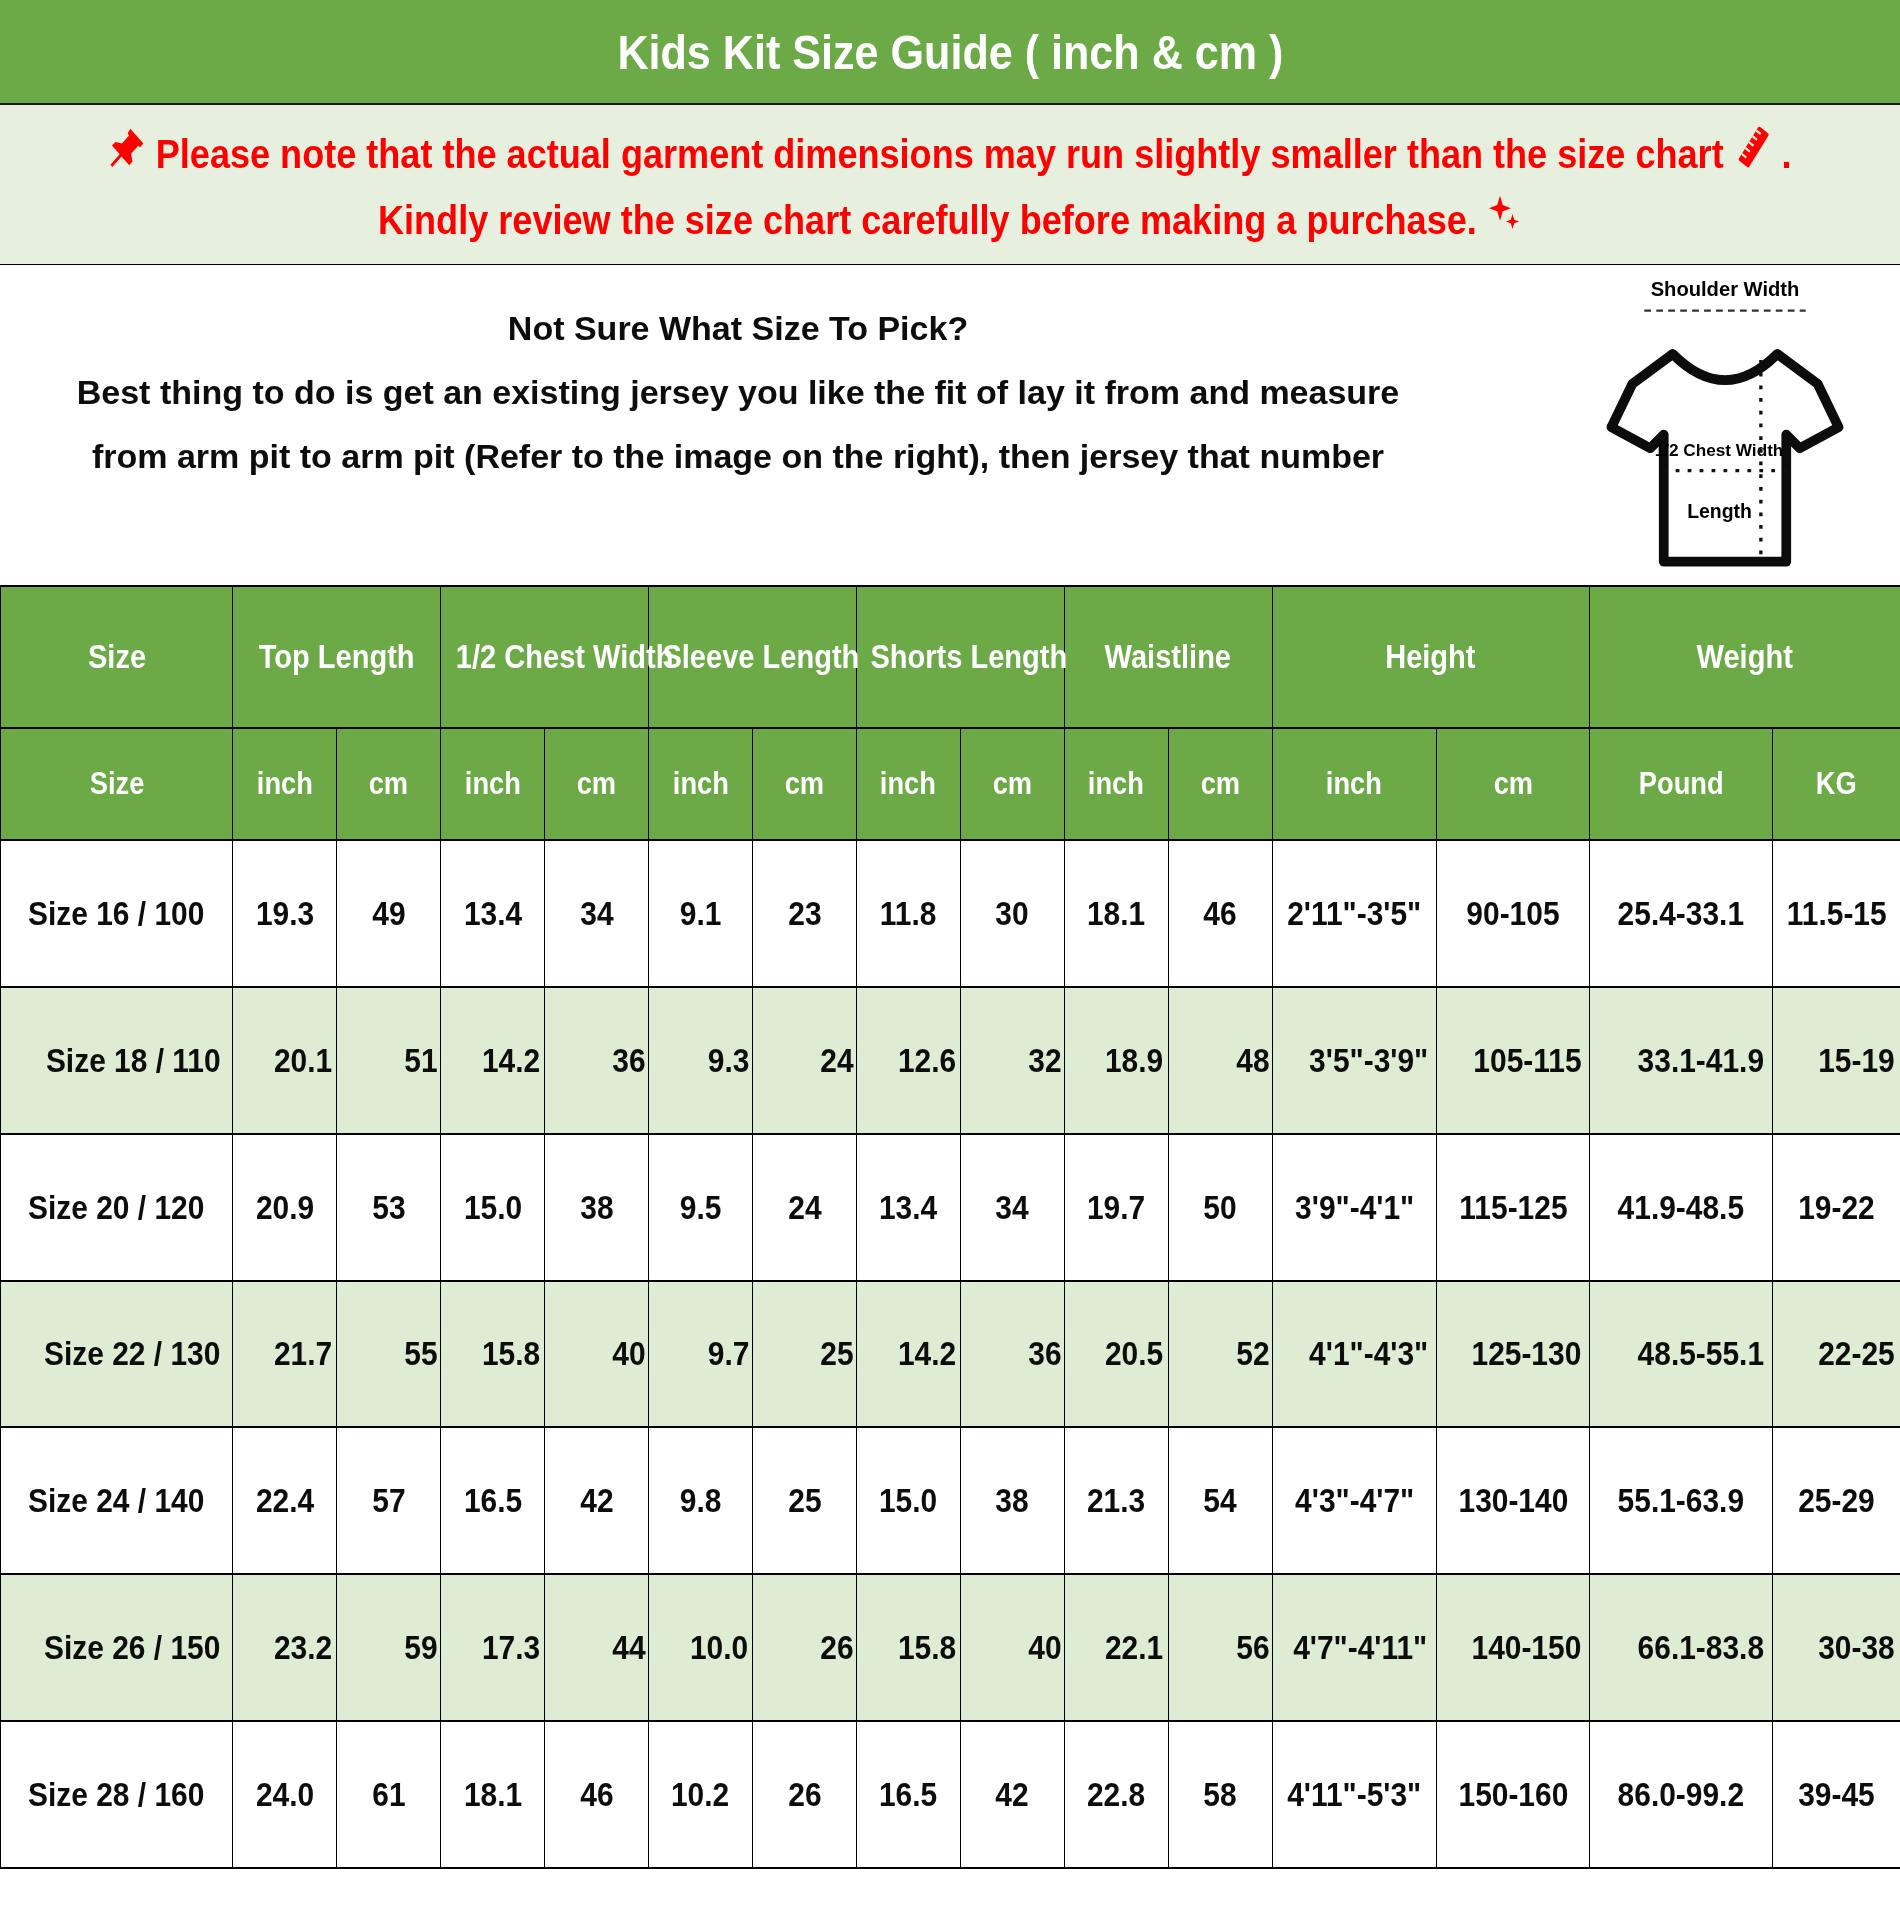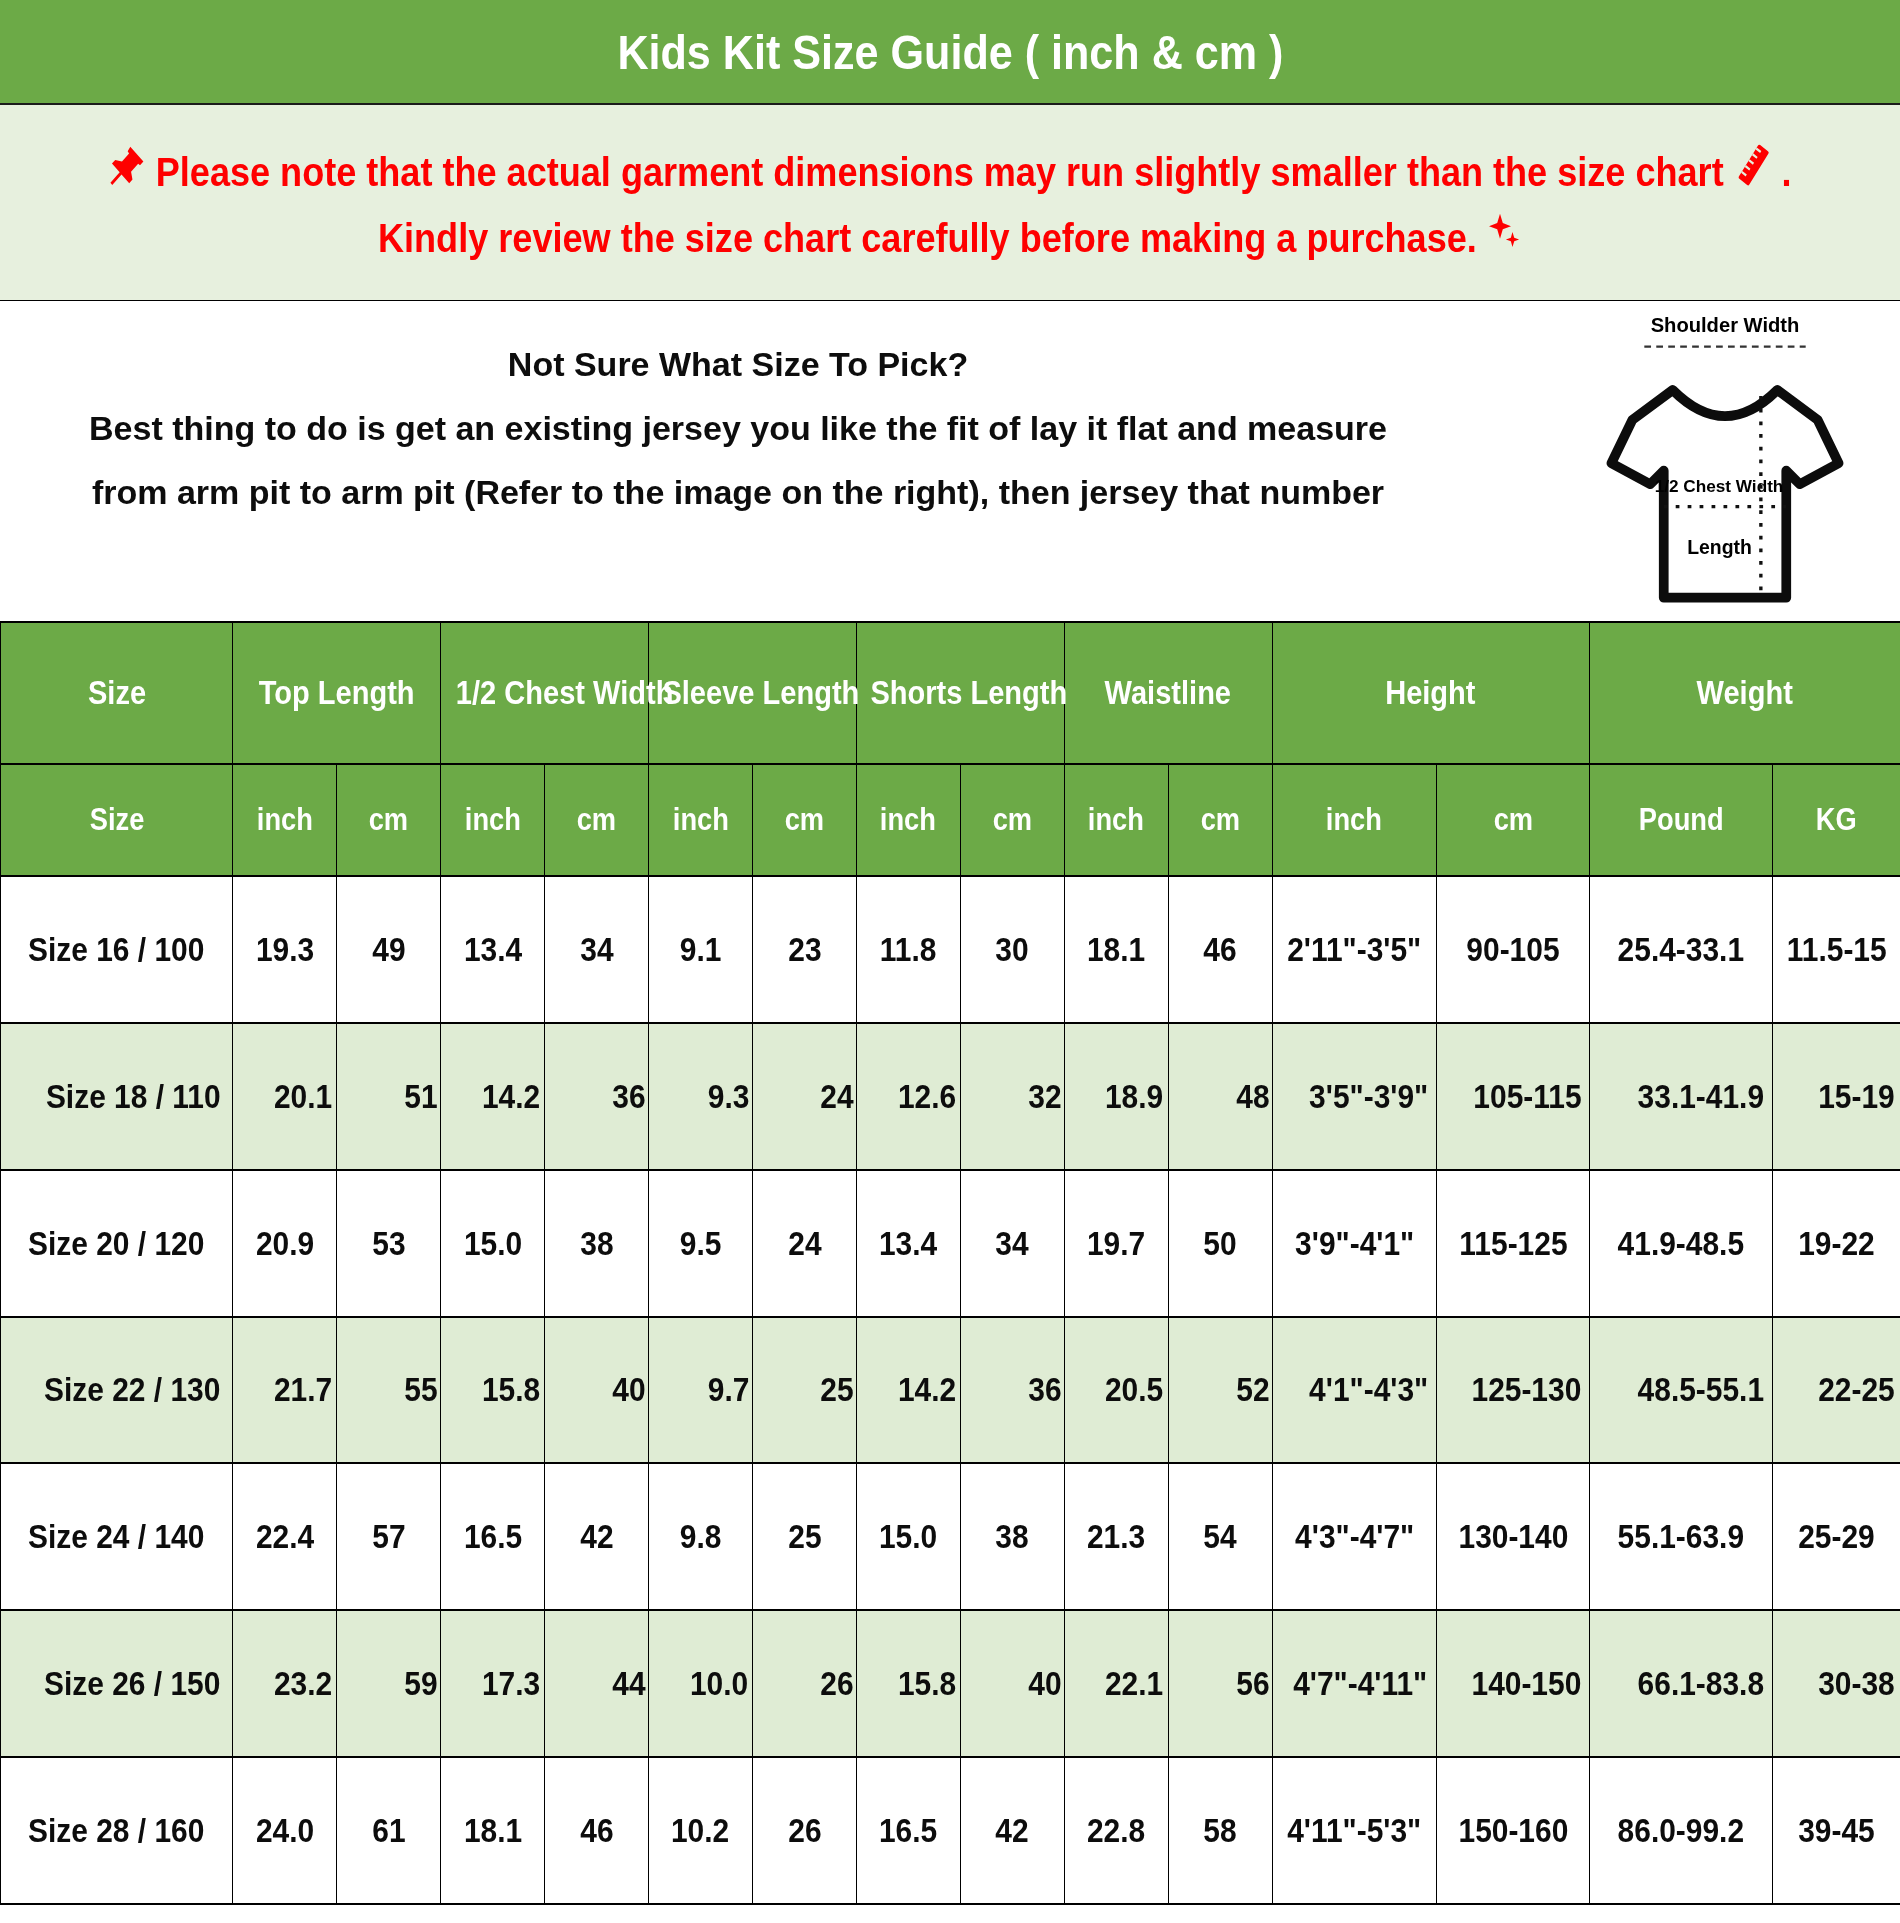--- a/index.html
+++ b/index.html
@@ -11,21 +11,21 @@
   }
   *{box-sizing:border-box;}
   body{margin:0;font-family:"Liberation Sans","DejaVu Sans",sans-serif;background:#fff;}
   .page{width:1901px;height:1923px;position:relative;background:#fff;overflow:hidden;}
 
   
   .title-bar{height:105px;background:var(--green);display:flex;align-items:center;justify-content:center;border-bottom:2.2px solid #1b1b1b;}
   .title-bar .t{color:#fff;font-size:49px;font-weight:bold;}
 
   
-  .notice{height:196px;background:var(--banner);display:flex;flex-direction:column;align-items:center;justify-content:center;gap:16.4px;border-bottom:1.5px solid #000;}
+  .notice{height:160px;background:var(--banner);display:flex;flex-direction:column;align-items:center;justify-content:center;gap:16.4px;border-bottom:1.5px solid #000;}
   .notice-line{color:var(--red);font-size:41px;font-weight:bold;white-space:nowrap;display:flex;align-items:center;gap:4.5px;}
   .notice-line svg{flex:0 0 auto;}
 
   
   .fit{height:320px;position:relative;padding-top:31px;background:#fff;}
   .fit-text{width:1428px;text-align:center;font-weight:bold;font-size:34px;line-height:64px;color:var(--ink);margin-left:24px;}
   .shirt{position:absolute;right:49px;top:4.5px;}
 
   
   table{width:100%;height:1284px;border-collapse:collapse;table-layout:fixed;border-left:1.5px solid #000;border-right:1.5px solid #000;border-bottom:2.2px solid #000;}
@@ -71,21 +71,21 @@
       <svg width="40" height="40" viewBox="0 0 24 24" fill="#fe0000">
           <path d="M9 1l1.9 5.6L16.5 8.5l-5.6 1.9L9 16l-1.9-5.6L1.5 8.5l5.6-1.9z"></path>
           <path d="M17.5 12l1.2 3.4 3.3 1.1-3.3 1.1-1.2 3.4-1.1-3.4-3.4-1.1 3.4-1.1z"></path>
         </svg>
     </div>
   </div>
 
   <div class="fit">
     <div class="fit-text">
       <div>Not Sure What Size To Pick?</div>
-      <div>Best thing to do is get an existing jersey you like the fit of lay it flat and measure</div>
+      <div>Best thing to do is get an existing jersey you like the fit of lay it from and measure</div>
       <div>from arm pit to arm pit (Refer to the image on the right), then jersey that number</div>
     </div>
 
     <svg class="shirt" width="254" height="307" viewBox="0 0 340 410">
       <text x="170" y="34" text-anchor="middle" font-size="27" font-weight="bold" fill="#000">Shoulder Width</text>
       <line x1="62" y1="54" x2="278" y2="54" stroke="#333" stroke-width="3" stroke-dasharray="9 7"></line>
       <path d="M100 112 L46 152 L18 210 L70 238 L88 220 L88 390 L252 390 L252 220 L270 238 L322 210 L294 152 L240 112 Q170 182 100 112 Z" fill="#ffffff" stroke="#0c0c0c" stroke-width="13" stroke-linejoin="round"></path>
       <line x1="88" y1="268" x2="252" y2="268" stroke="#111" stroke-width="4.5" stroke-dasharray="5 11"></line>
       <text x="162" y="248" text-anchor="middle" font-size="23" font-weight="bold" fill="#000">1/2 Chest Width</text>
       <line x1="218" y1="120" x2="218" y2="384" stroke="#111" stroke-width="4.5" stroke-dasharray="5 12"></line>

